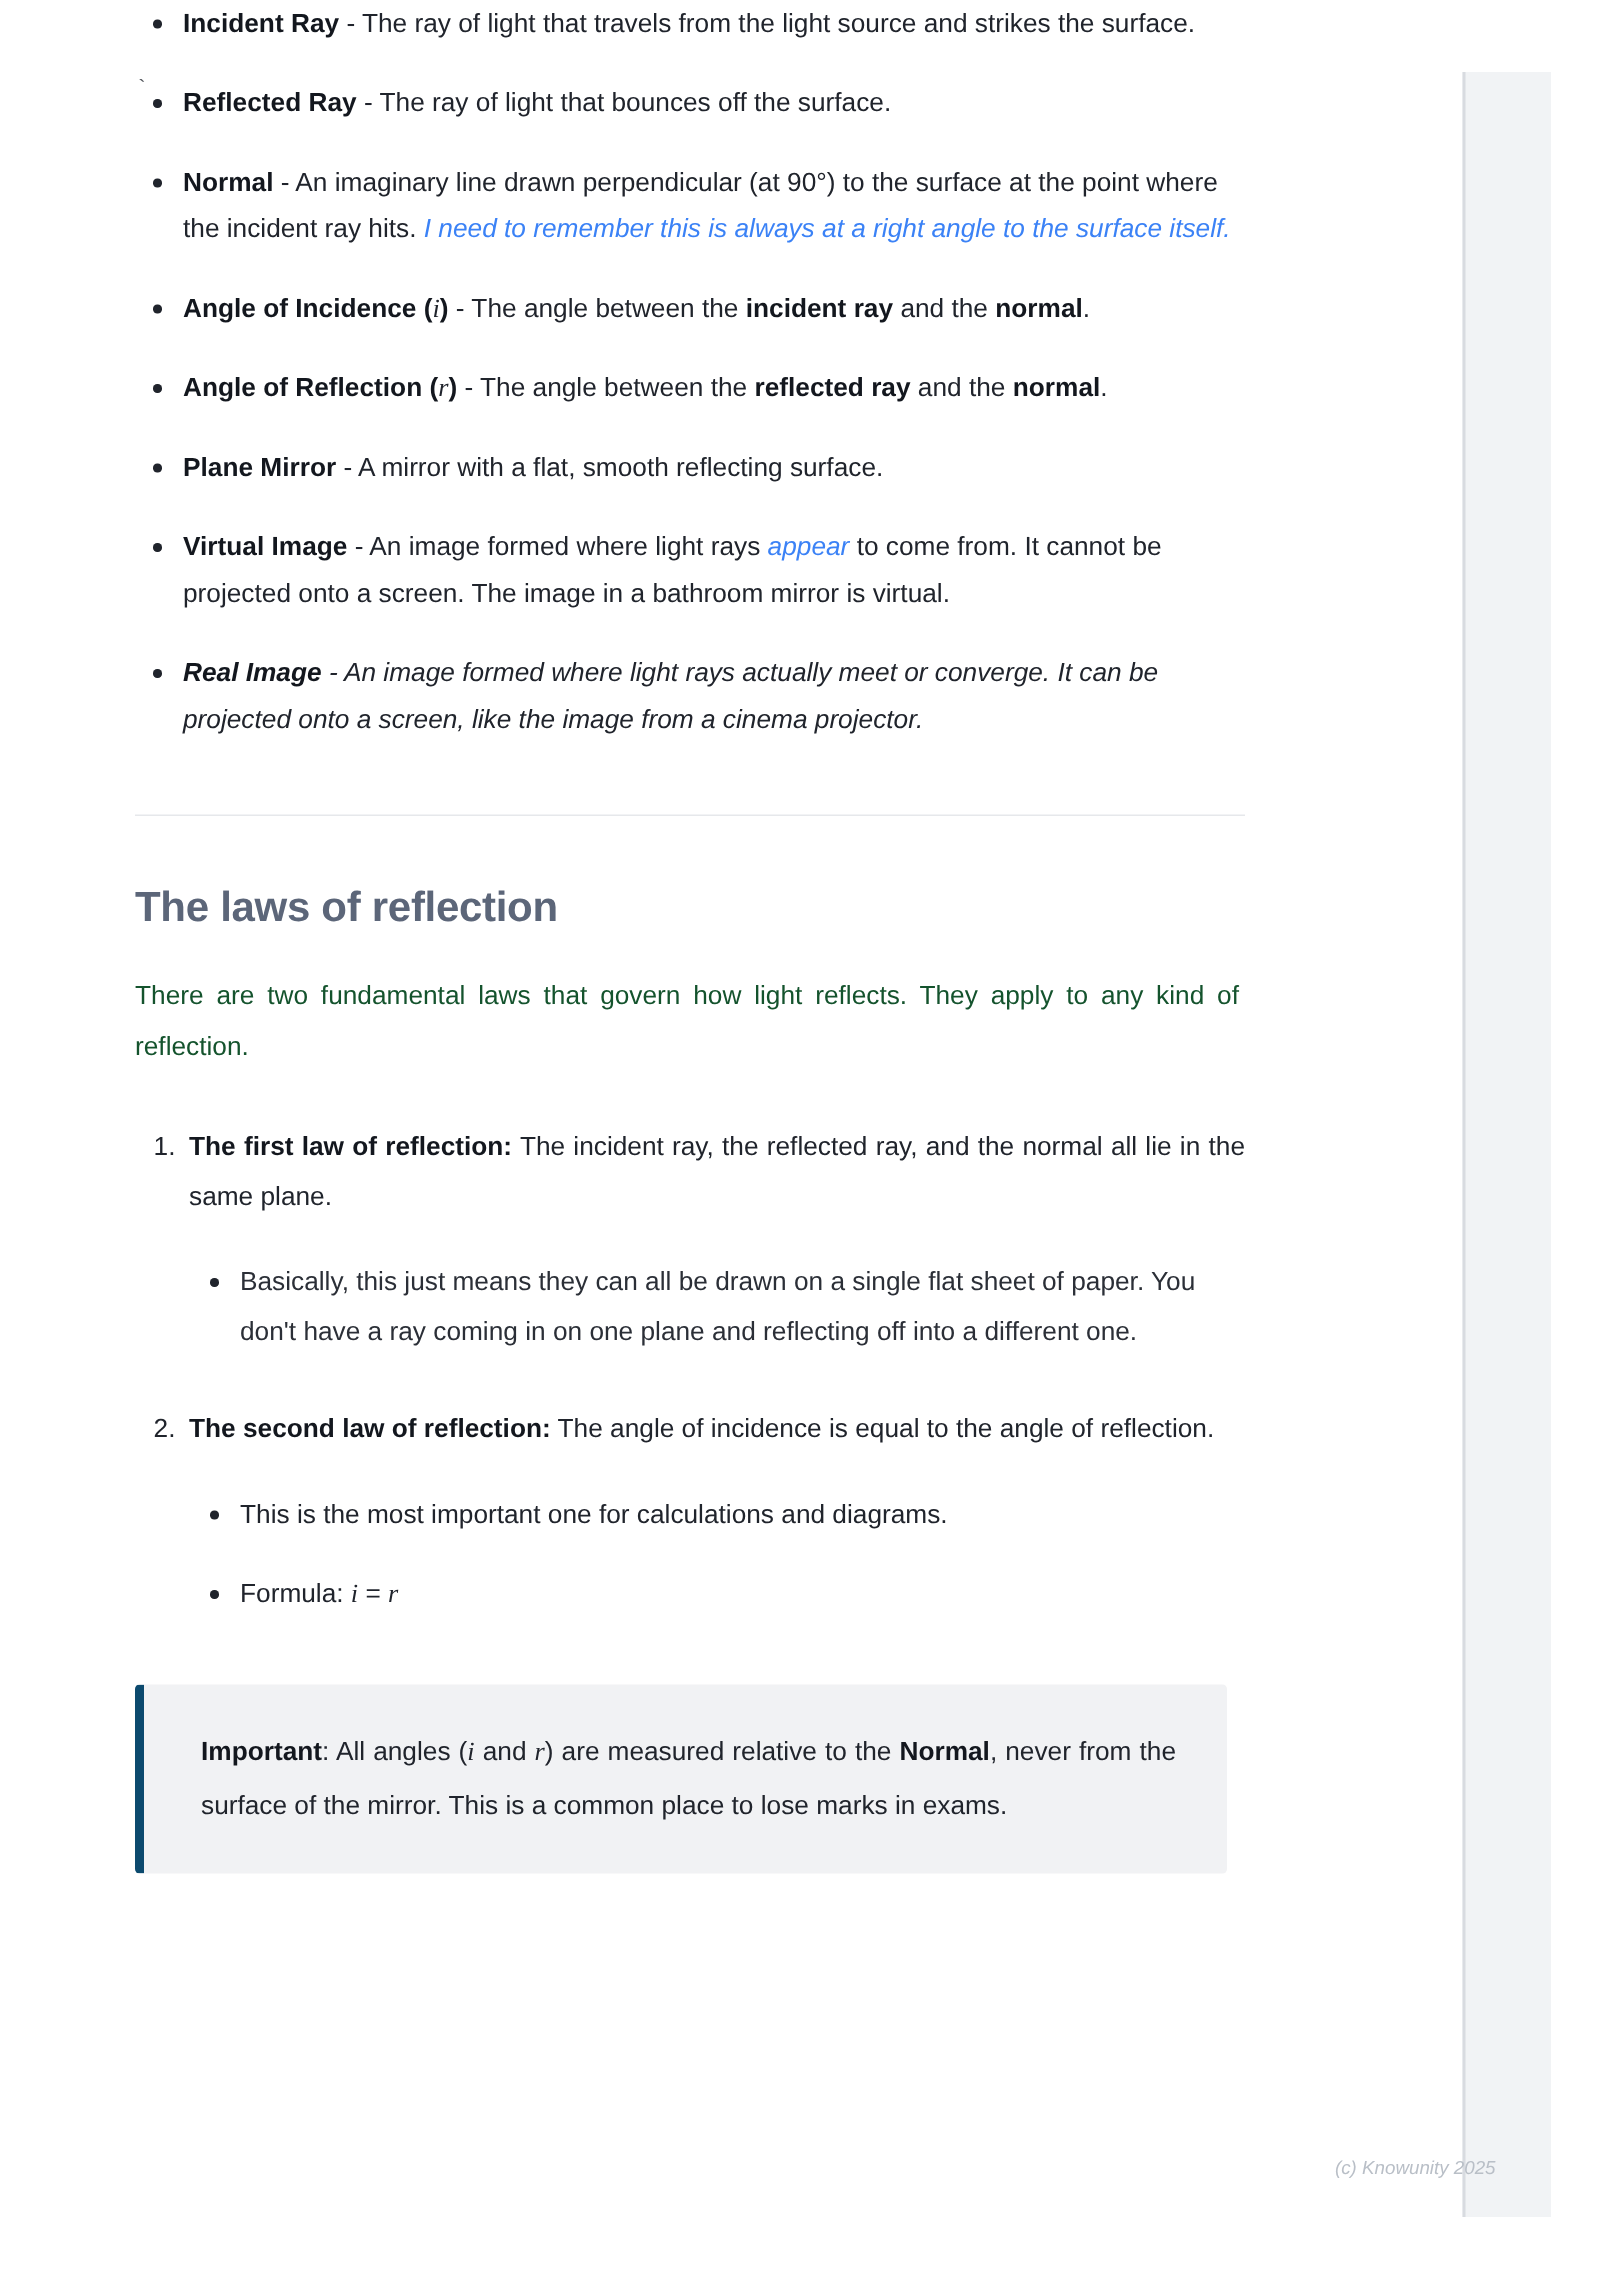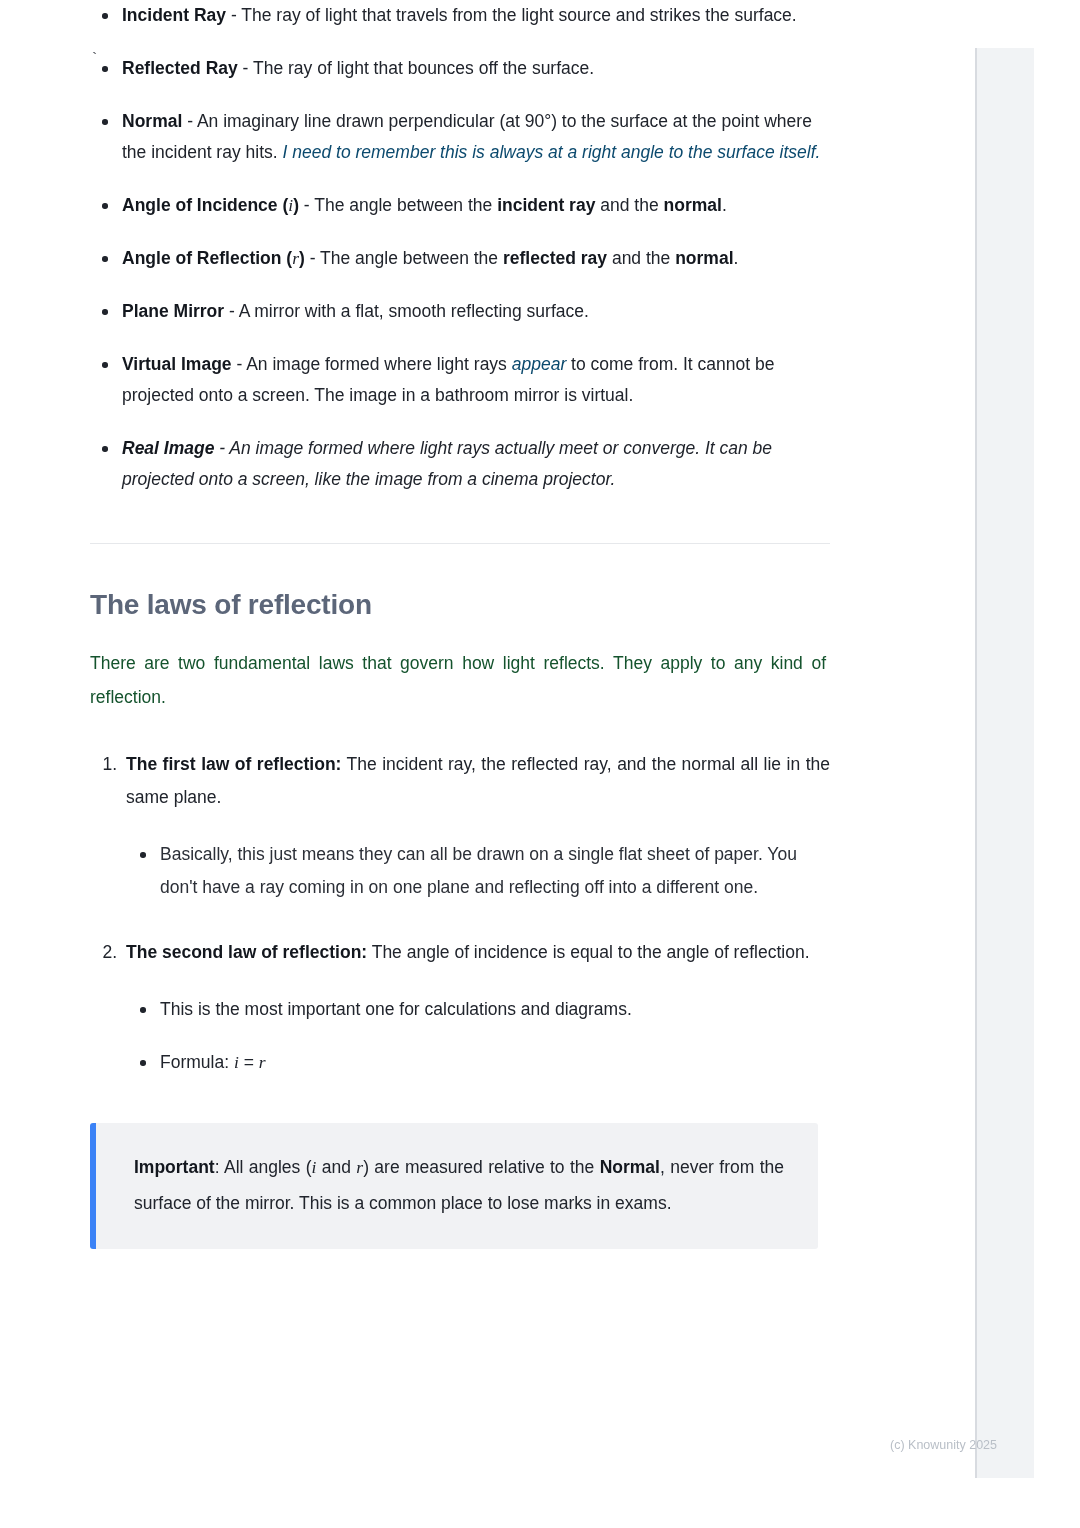--- a/index.html
+++ b/index.html
@@ -75,21 +75,21 @@
     width: 5.5px;
     height: 5.5px;
     border-radius: 50%;
     background: #20242c;
   }
 
   .glossary { margin-top: 104px; }
   .glossary > li:last-child { margin-bottom: 0; font-style: italic; }
 
   b, strong { font-weight: 700; color: #13171e; }
-  i, em { color: #0c4a6e; text-align: right; }
+  i, em { color: #3b82f6; text-align: right; }
 
   .mathvar {
     font-family: "Liberation Serif", serif;
     font-style: italic;
     font-weight: 400;
     color: #20242c;
   }
 
   
   .divider {
@@ -169,21 +169,21 @@
     height: 5.5px;
     border-radius: 50%;
     background: #20242c;
   }
   ul.subnotes .note-italic { color: #2b2f37; }
 
   
   .callout {
     margin-top: 44px;
     background: #f1f2f4;
-    border-left: 6px solid #3b82f6;
+    border-left: 6px solid #0c4a6e;
     border-radius: 3px;
     width: 728px;
     box-sizing: border-box;
     padding: 26px 34px 28px 38px;
   }
   .callout p {
     margin: 0;
     font-size: 17.5px;
     line-height: 36px;
     color: #20242c;
@@ -192,20 +192,21 @@
 
   
   .watermark {
     position: absolute;
     left: 890px;
     top: 1438px;
     font-size: 12.5px;
     color: #b9bfc7;
     font-family: "Liberation Sans", sans-serif;
     white-space: nowrap;
+    font-style: italic;
   }
 </style>
 </head>
 <body>
 
 <div class="right-strip"></div>
 
 <div class="page">
   <div class="content">
 

